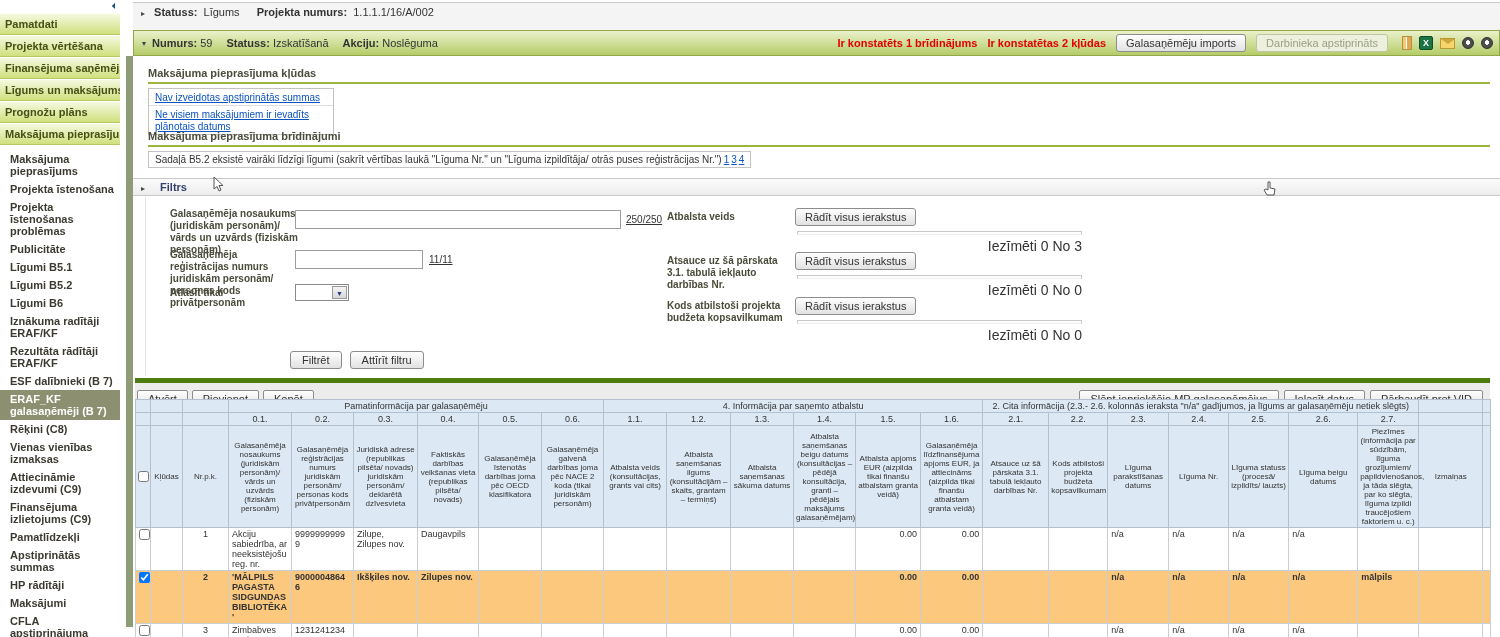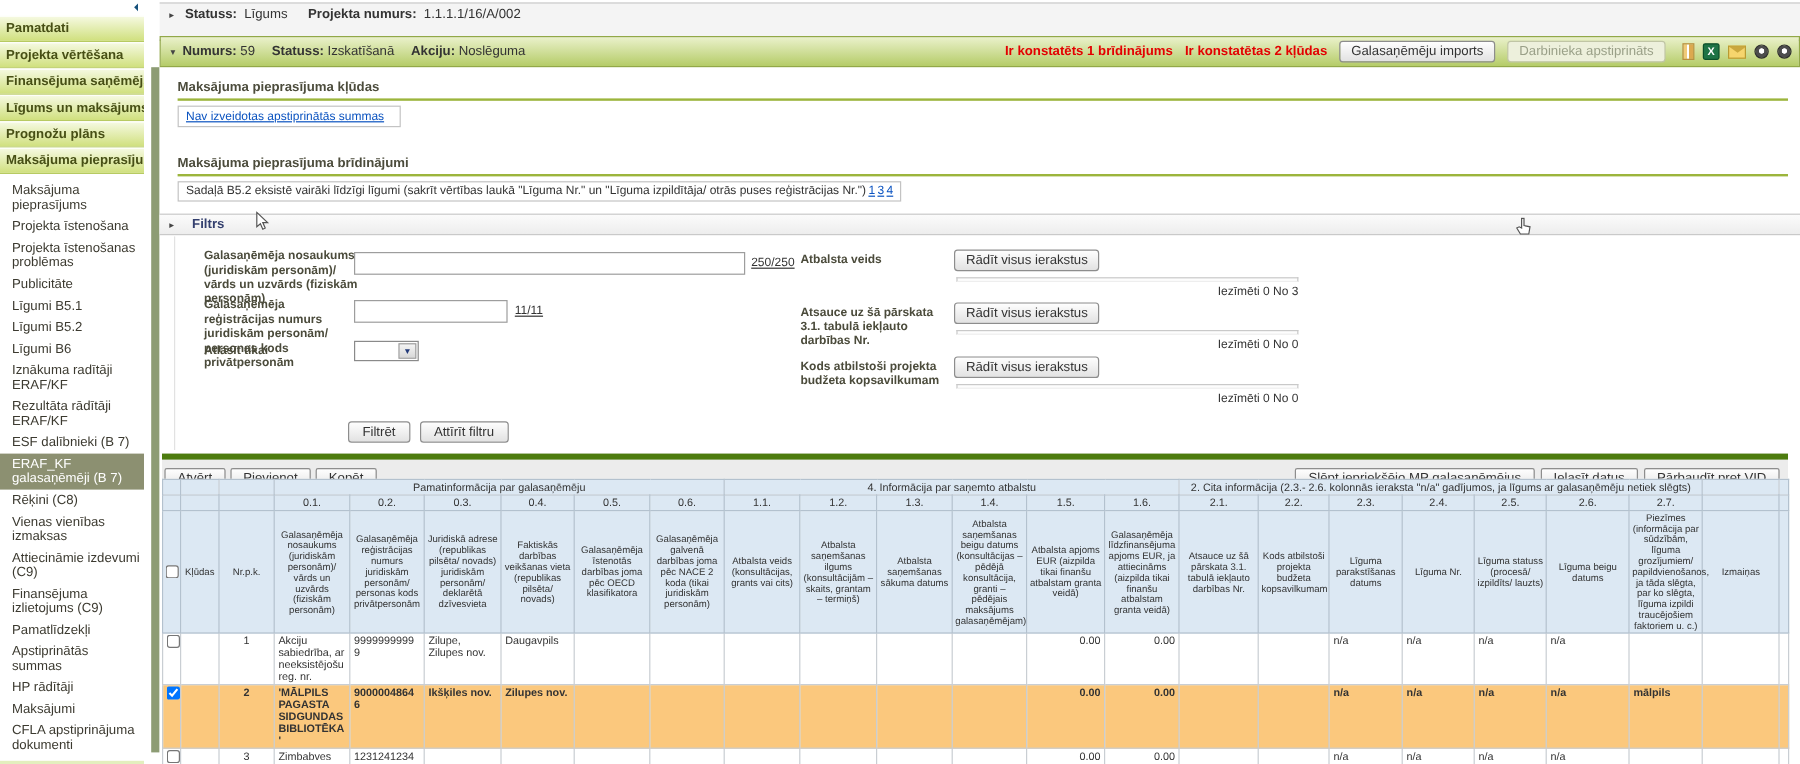--- a/index.html
+++ b/index.html
@@ -10,21 +10,21 @@
   }
   
   .sidebar { position:absolute; left:0; top:0; width:120px; height:637px; background:#fff; }
   .collapse-row { height:13px; text-align:right; padding:1px 4px 0 0; color:#16527c; font-size:9px; line-height:11px; }
   .side-sec {
     height:22px; line-height:21px; padding-left:5px; font-weight:bold; color:#474f15; font-size:11px;
     background:linear-gradient(#f5f9e0,#d0e07e); border-bottom:1px solid #b7ca62; border-top:1px solid #fdfef8; cursor:pointer;
     white-space:nowrap; overflow:hidden;
   }
   .subpanel { background:#fff; border-bottom:3px solid #e3efbe; padding:5px 0 4px 0; }
-  .side-item { padding:3px 2px 3px 10px; font-weight:normal; color:#3c3a30; font-size:11px; line-height:12px; cursor:pointer; }
+  .side-item { padding:3px 2px 3px 10px; font-weight:bold; color:#3c3a30; font-size:11px; line-height:12px; cursor:pointer; }
   .side-item.selected { background:#8c9071; color:#fff; }
   .sep-strip { position:absolute; left:126px; top:56px; width:7px; height:571px; background:#8d9c74; }
   
   .main { position:absolute; left:133px; top:0; width:1367px; height:637px; background:#fff; }
   .topbar {
     position:absolute; top:2px; left:0; right:0; height:32px; line-height:18px;
     background:#f4f4f4; border-top:1px solid #cbcbcb; border-bottom:1px solid #a8a8a8; padding-left:8px;
   }
   .tri { color:#444; font-size:8px; margin-right:6px; }
   .lbl { font-weight:bold; margin-right:3px; }
@@ -67,21 +67,21 @@
   .fpanel { position:absolute; top:197px; left:12px; bottom:262px; width:1px; background:#e2e2e2; }
   .flabel { position:absolute; font-weight:bold; color:#4b4b3b; font-size:10px; line-height:12px; width:128px; }
   .finput { position:absolute; height:19px; border:1px solid #9d9d9d; background:#fff; font-size:11px; padding:0 3px; font-family:"Liberation Sans",sans-serif; }
   .fcount { position:absolute; font-size:10px; color:#333;text-decoration:underline; }
   .fselect { position:absolute; width:54px; height:17px; border:1px solid #8a8a8a; background:#fff; }
   .fselect .arr { position:absolute; right:1px; top:1px; bottom:1px; width:15px; background:linear-gradient(#f4f4f4,#d8d8d8); border:1px solid #9a9a9a; font-size:7px; text-align:center; line-height:13px; color:#223a7a; }
   .ms-row { position:absolute; left:534px; width:560px; height:46px; }
   .ms-label { position:absolute; left:0; top:3px; width:128px; font-weight:bold; color:#4b4b3b; font-size:10px; line-height:12px; }
   .ms-btn { position:absolute; left:128px; top:0; }
   .ms-line { position:absolute; left:130px; top:23px; width:285px; height:4px; border:1px solid #c9c9c9; border-bottom-color:#eee; background:#fdfdfd; }
-  .ms-count { position:absolute; left:130px; top:30px; width:285px; text-align:right; font-size:10px; color:#333; }
+  .ms-count { position:absolute; left:130px; top:30px; width:285px; text-align:right; font-size:14px; color:#333; }
   .fbuttons { position:absolute; top:351px; left:157px; }
   .fbuttons .btn { margin-right:5px; padding:2px 11px; }
   
   .toolbar { position:absolute; top:378px; left:2px; right:10px; height:36px; background:#ececec; border-top:5px solid #4d7c0f; display:flex; align-items:center; padding:0 2px; }
   .toolbar .btn { margin-right:4px; border-radius:2px; padding:2px 10px; }
   .tb-right { margin-left:auto; display:flex; }
   .tb-right .btn { margin-right:5px; }
   table.grid { position:absolute; top:399px; left:2px; border-collapse:collapse; table-layout:fixed; background:#fff; }
   table.grid th {
     background:#dce8f3; border:1px solid #b3c1ce; font-weight:normal; font-size:8px; line-height:9px;
@@ -168,20 +168,21 @@
         <span class="ic-circ"></span>
         <span class="ic-circ"></span>
       </span>
     </div>
   </div>
 
   <div class="sec-title" style="top:67px;">Maksājuma pieprasījuma kļūdas</div>
   <div class="rule" style="top:82px;"></div>
   <div class="links-box" id="error-links">
       <div class="elink-row"><a href="#">Nav izveidotas apstiprinātās summas</a></div>
+      <div class="elink-row"><a href="#">Ne visiem maksājumiem ir ievadīts plānotais datums</a></div>
     </div>
 
   <div class="sec-title" style="top:130px;">Maksājuma pieprasījuma brīdinājumi</div>
   <div class="rule" style="top:145px;"></div>
   <div class="warn-box">
     <span>Sadaļā B5.2 eksistē vairāki līdzīgi līgumi (sakrīt vērtības laukā "Līguma Nr." un "Līguma izpildītāja/ otrās puses reģistrācijas Nr.")</span><span id="warn-links"><a href="#">1</a><a href="#">3</a><a href="#">4</a></span>
   </div>
 
   <div class="filtrsbar">
     <span class="tri">▸</span>

